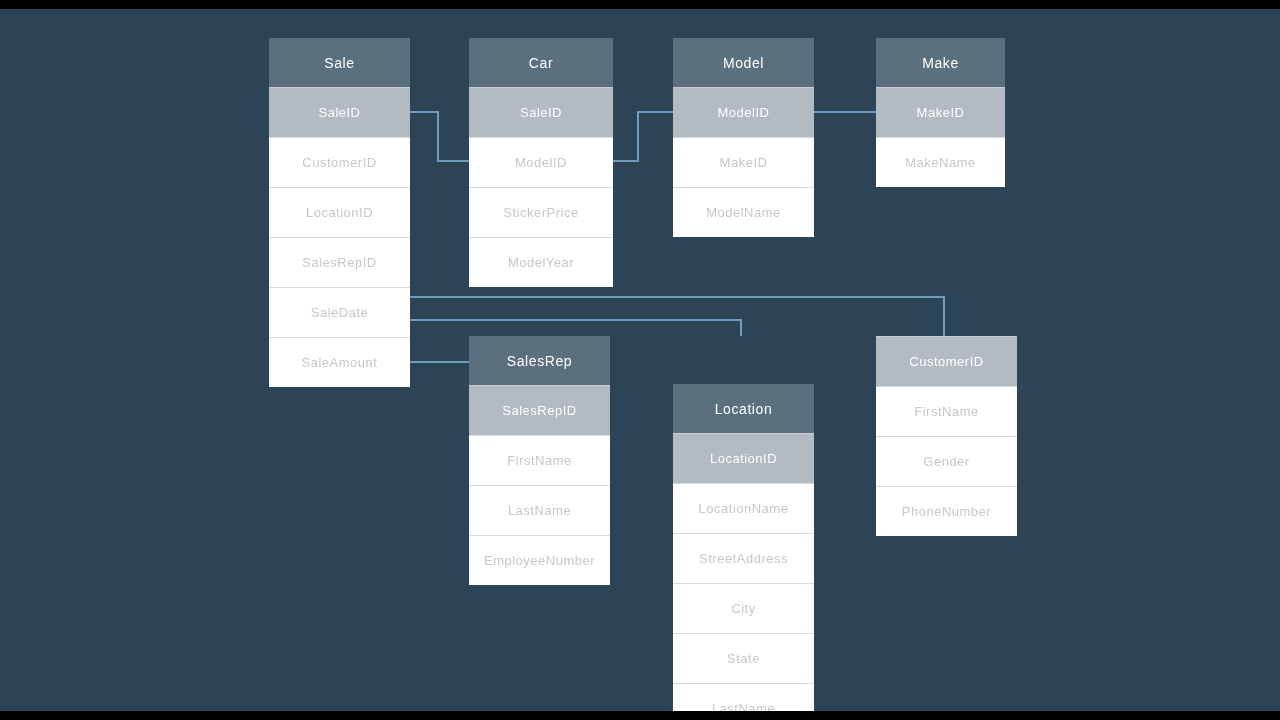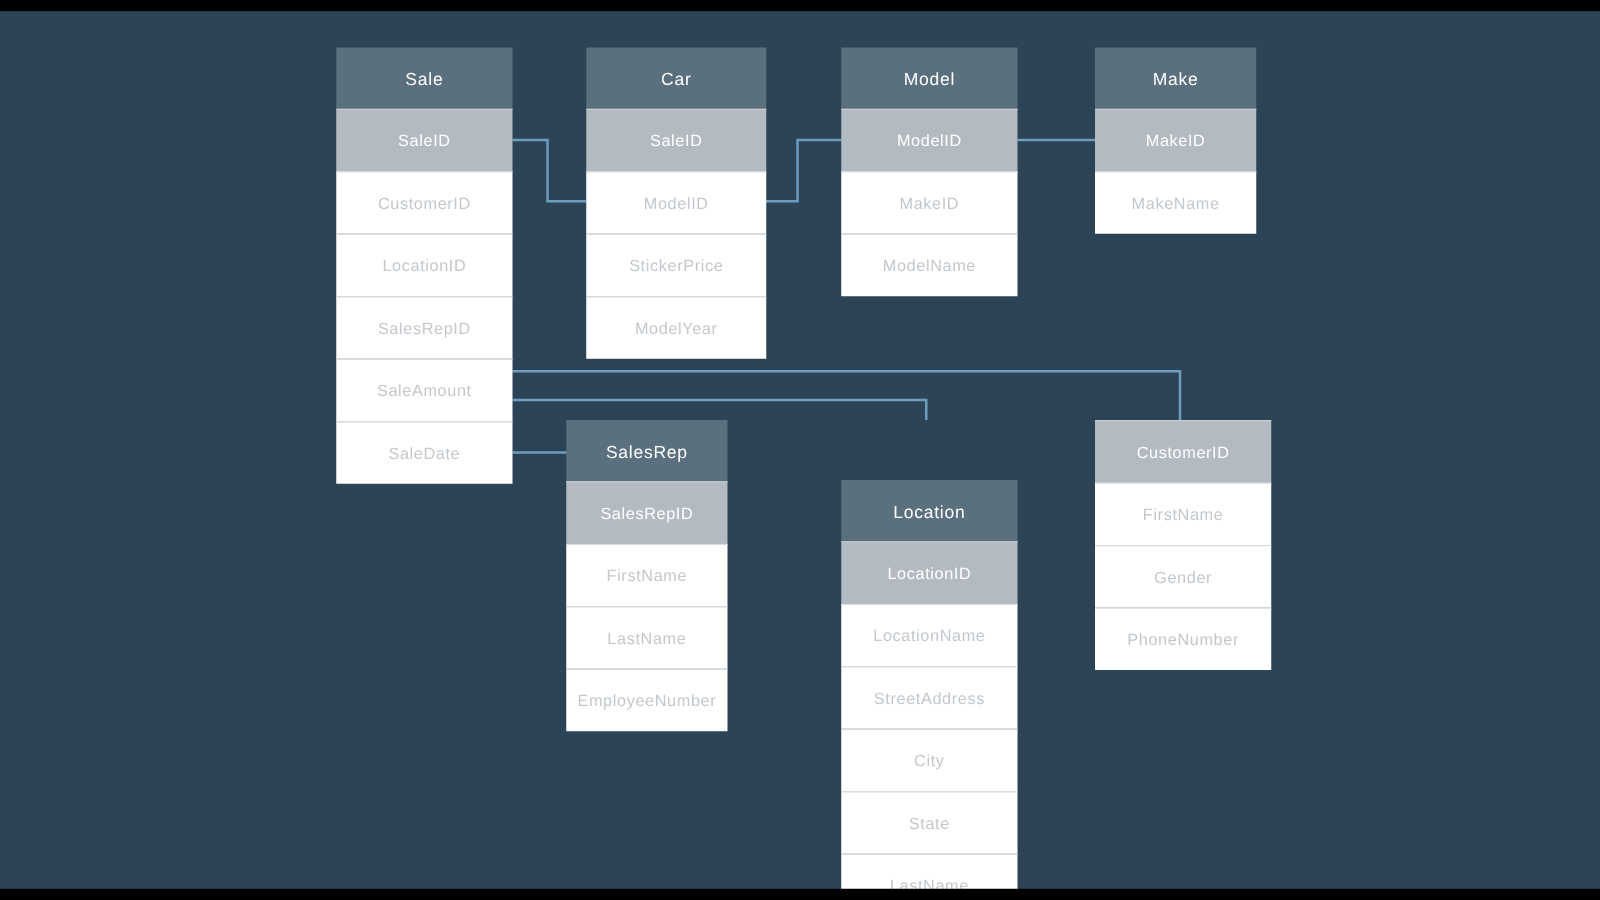--- a/index.html
+++ b/index.html
@@ -80,42 +80,42 @@
       <polyline points="410,320 741,320 741,336" stroke="#6e9dbf"></polyline>
       <polyline points="410,362 469,362" stroke="#6e9dbf"></polyline>
     </svg>
 
 <div class="db-table" style="left: 269px; top: 38px; width: 141px;">
       <div class="table-header">Sale</div>
       <div class="row key">SaleID</div>
       <div class="row">CustomerID</div>
       <div class="row">LocationID</div>
       <div class="row">SalesRepID</div>
+      <div class="row">SaleDate</div>
       <div class="row">SaleAmount</div>
-      <div class="row">SaleDate</div>
     </div>
     <div class="db-table" style="left: 469px; top: 38px; width: 144px;">
       <div class="table-header">Car</div>
       <div class="row key">SaleID</div>
       <div class="row">ModelID</div>
       <div class="row">StickerPrice</div>
       <div class="row">ModelYear</div>
     </div>
     <div class="db-table" style="left: 673px; top: 38px; width: 141px;">
       <div class="table-header">Model</div>
       <div class="row key">ModelID</div>
       <div class="row">MakeID</div>
       <div class="row">ModelName</div>
     </div>
     <div class="db-table" style="left: 876px; top: 38px; width: 129px;">
       <div class="table-header">Make</div>
       <div class="row key">MakeID</div>
       <div class="row">MakeName</div>
     </div>
-    <div class="db-table" style="left: 453px; top: 336px; width: 129px;">
+    <div class="db-table" style="left: 469px; top: 336px; width: 141px;">
       <div class="table-header">SalesRep</div>
       <div class="row key">SalesRepID</div>
       <div class="row">FirstName</div>
       <div class="row">LastName</div>
       <div class="row">EmployeeNumber</div>
     </div>
     <div class="db-table" style="left: 673px; top: 336px; width: 141px; margin-top: 48px;">
       <div class="table-header">Location</div>
       <div class="row key">LocationID</div>
       <div class="row">LocationName</div>

